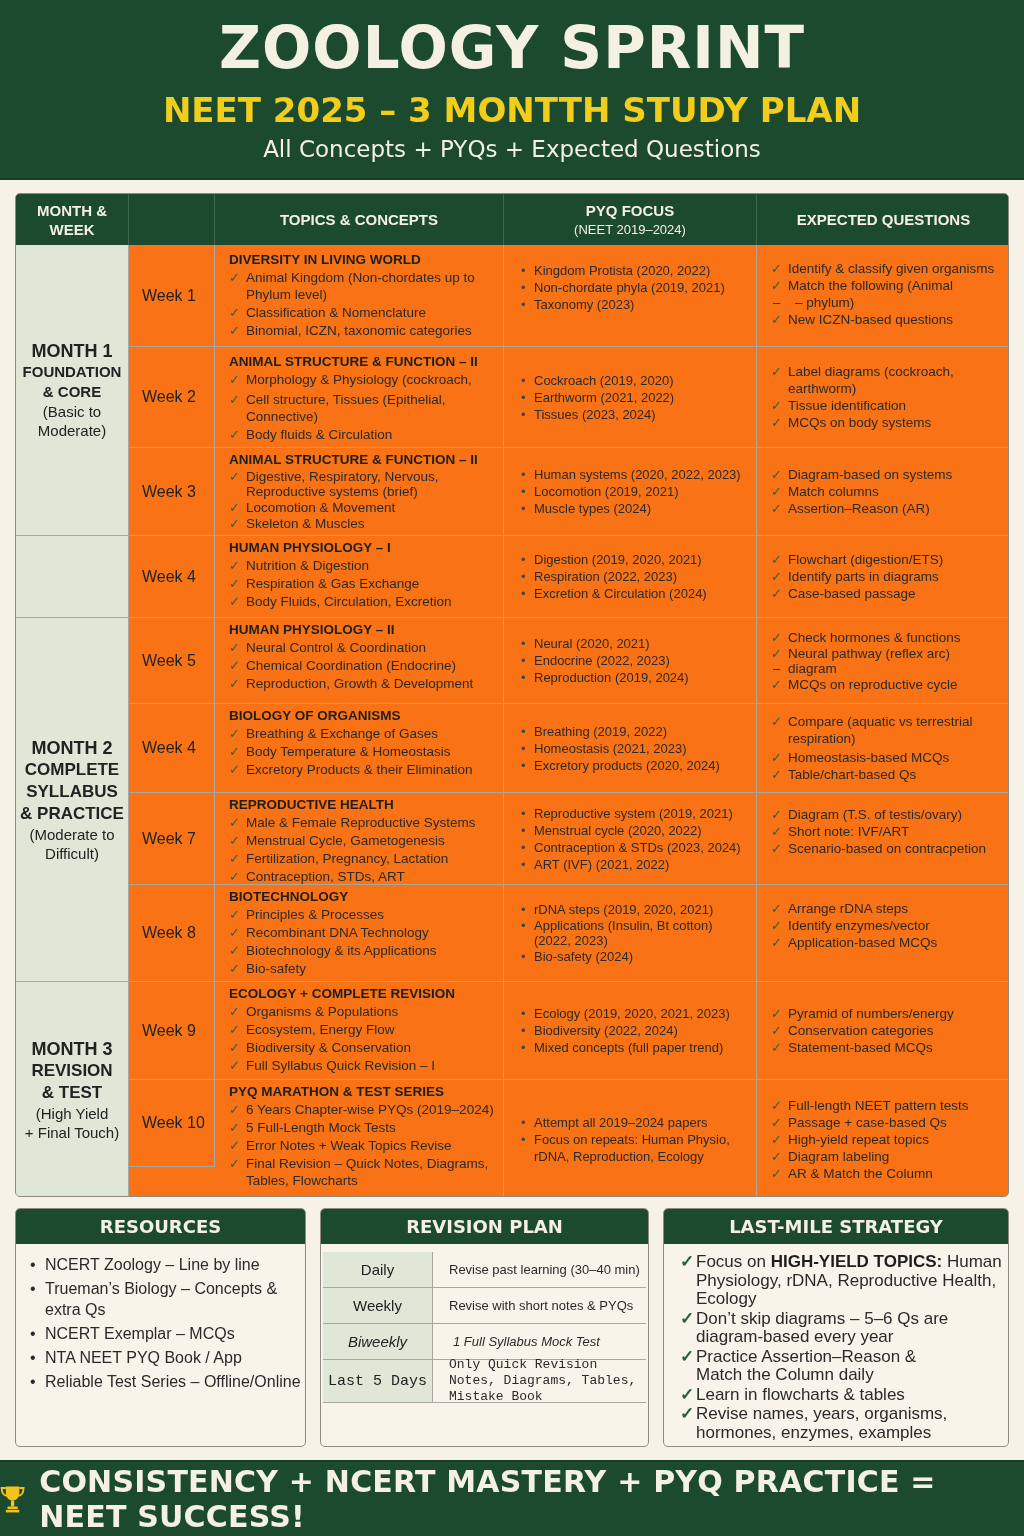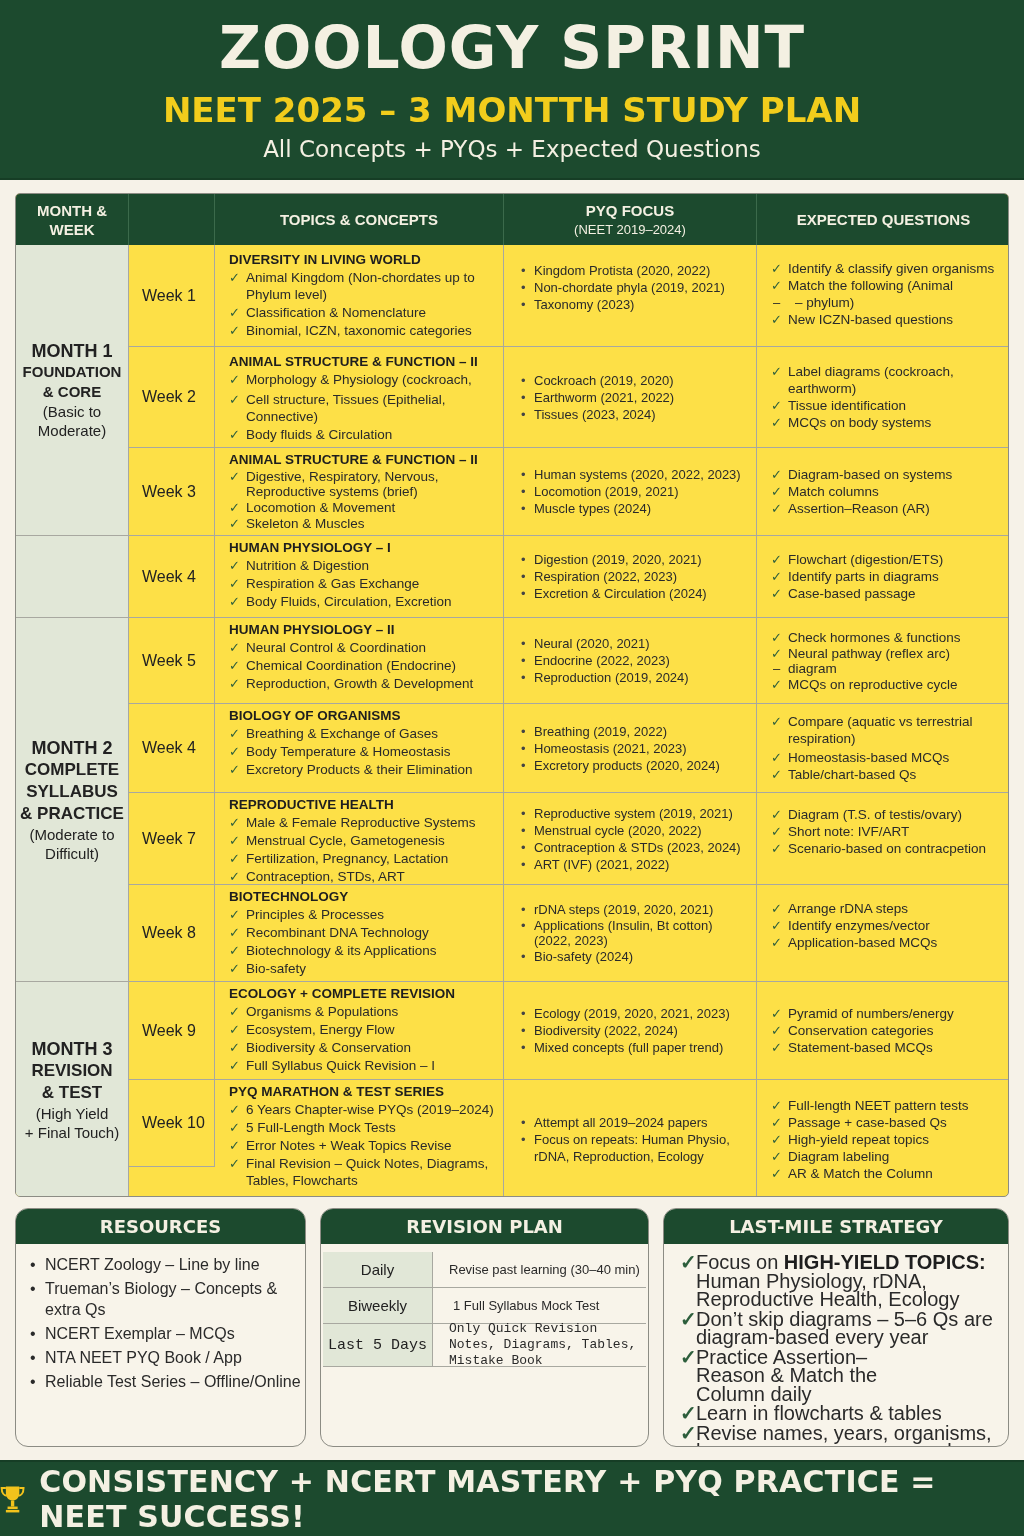--- a/index.html
+++ b/index.html
@@ -31,21 +31,21 @@
     .header .tagline {
       position: absolute; left: 0; right: 0; top: 136px;
       font-family: "DejaVu Sans", sans-serif;
       font-size: 23px; color: #f4f0e2;
     }
 
     
     .plan {
       position: absolute; left: 15px; top: 193px; width: 994px; height: 1004px;
       border: 1px solid #8c8c84; border-radius: 5px; overflow: hidden;
-      background: #fde047;
+      background: #f97316;
     }
     .plan-grid { position: relative; width: 100%; height: 100%; }
     .thead {
       position: absolute; left: 0; top: 0; width: 100%; height: 51px;
       background: #1c4a2e; color: #f4f0e2;
     }
     .th {
       position: absolute; top: 0; height: 51px;
       display: flex; flex-direction: column; align-items: center; justify-content: center;
       font-weight: bold; font-size: 15px; text-align: center; line-height: 19px;
@@ -96,21 +96,21 @@
     ul.check li.dash::before { content: "\2013"; left: 2px; color: #2a2a2a; }
     ul.dot li { padding-left: 14px; font-size: 13px; }
     ul.dot li::before {
       content: "\2022"; position: absolute; left: 1px; top: 0; color: #444;
     }
     .topic-cell ul.check li { margin-top: 1px; }
 
     
     .panel {
       position: absolute; top: 1208px; height: 239px;
-      border: 1px solid #8c8c84; border-radius: 13px; overflow: hidden;
+      border: 1px solid #8c8c84; border-radius: 5px; overflow: hidden;
       background: #f8f4ea;
     }
     .panel-head {
       height: 35px; background: #1c4a2e; color: #f4f0e2;
       font-family: "DejaVu Sans", sans-serif;
       font-weight: bold; font-size: 18px;
       display: flex; align-items: center; justify-content: center;
     }
     .resources { left: 15px; width: 291px; }
     .resources ul { list-style: none; padding: 10px 0 0 14px; }
@@ -129,21 +129,21 @@
       font-size: 15px; color: #222;
     }
     .rev-val {
       flex: 1; padding-left: 16px; display: flex; align-items: center;
       font-size: 13px; line-height: 16px; color: #2a2a2a;
     }
 
     .lastmile { left: 663px; width: 346px; }
     .lastmile ul { list-style: none; padding: 9px 0 0 16px; }
     .lastmile li {
-      position: relative; padding-left: 16px; font-size: 20px; line-height: 18.5px;
+      position: relative; padding-left: 16px; font-size: 17px; line-height: 18.5px;
       margin-bottom: 1px; color: #2a2a2a;
     }
     .lastmile li::before { content: "\2713"; position: absolute; left: 0; top: 0; color: #2d5e3c; font-weight: bold; }
     .lastmile b { font-weight: bold; color: #1e1e1e; }
 
     .footer {
       position: absolute; left: 0; top: 1460px; width: 1024px; height: 76px;
       background: #1c4a2e; border-top: 2px solid #163d25;
       display: flex; align-items: center; justify-content: center;
     }
@@ -487,20 +487,24 @@
 </div>
 
 <div class="panel revision">
   <div class="panel-head">REVISION PLAN</div>
   <div class="rev-table">
     <div class="rev-row" style="height:36px;">
       <div class="rev-key">Daily</div>
       <div class="rev-val">Revise past learning (30–40 min)</div>
     </div>
     <div class="rev-row" style="height:36px;">
+      <div class="rev-key">Weekly</div>
+      <div class="rev-val">Revise with short notes &amp; PYQs</div>
+    </div>
+    <div class="rev-row" style="height:36px;font-style:italic;">
       <div class="rev-key">Biweekly</div>
       <div class="rev-val" style="padding-left:20px;">1 Full Syllabus Mock Test</div>
     </div>
     <div class="rev-row" style="height:43px;font-family:Liberation Mono, monospace;">
       <div class="rev-key">Last 5 Days</div>
       <div class="rev-val">Only Quick Revision Notes, Diagrams, Tables, Mistake Book</div>
     </div>
   </div>
 </div>
 

